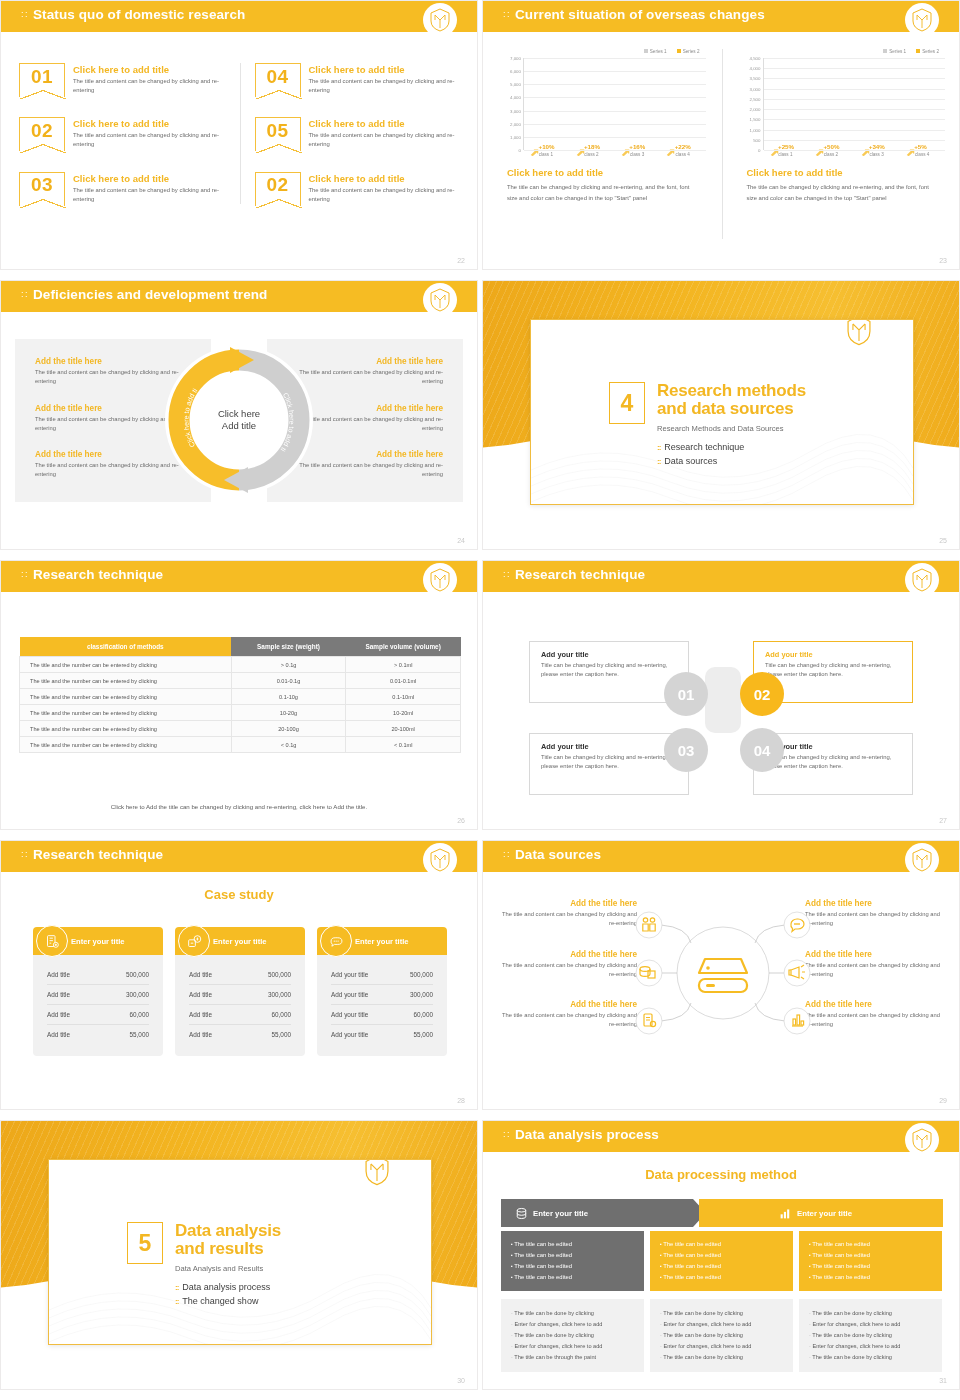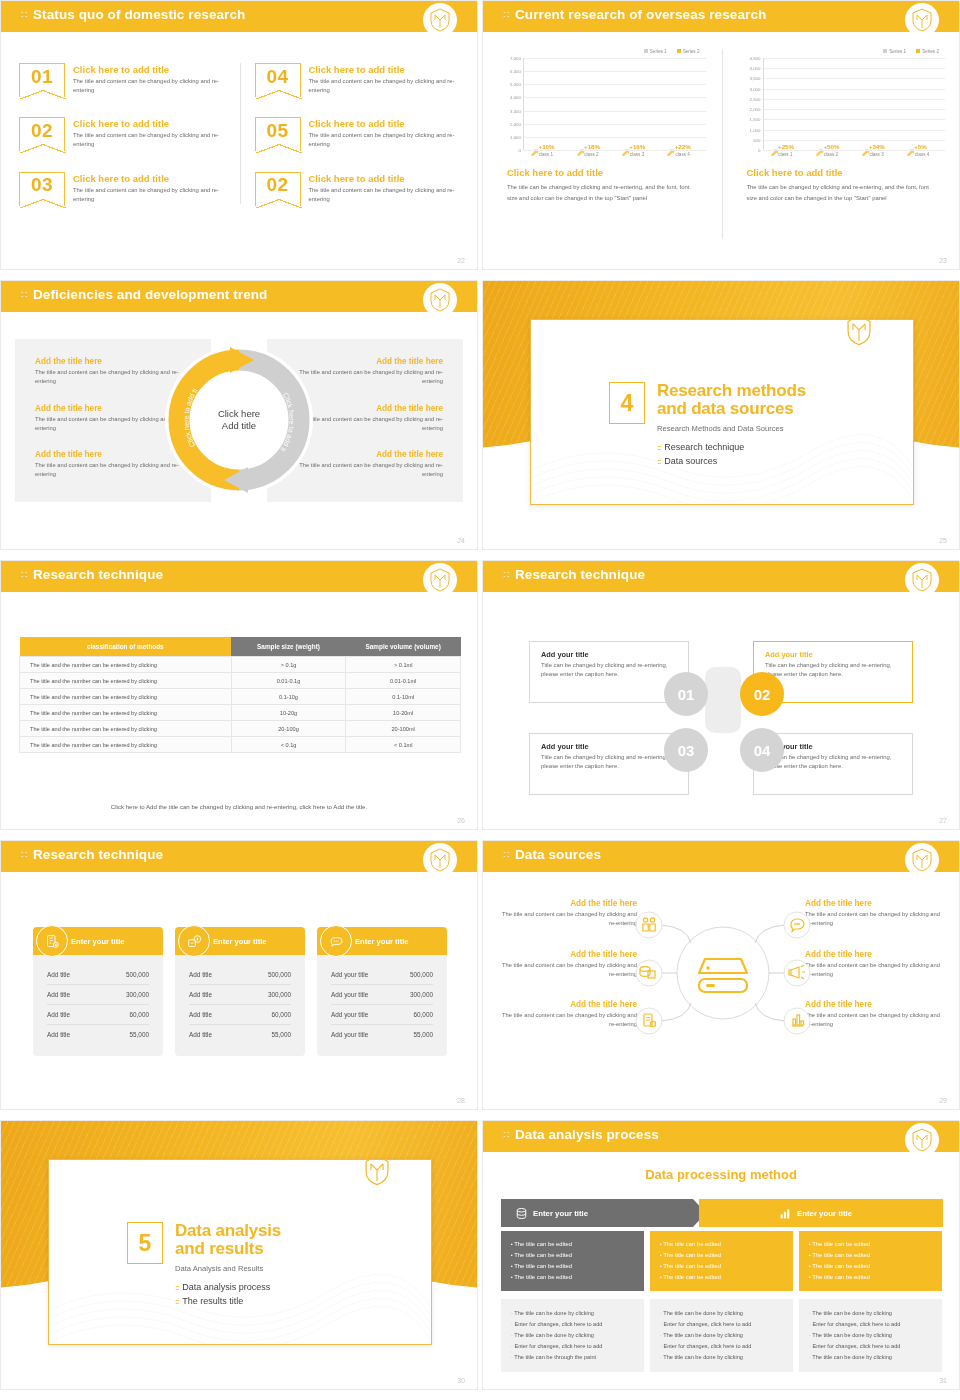--- a/index.html
+++ b/index.html
@@ -259,21 +259,21 @@
             </div>
         </div>
       </div>
     </div>
     <div class="pg">22</div>
   </div>
 
   <div class="slide">
     <div class="hdr"></div>
     <div class="hdr-title">
-      <span class="dots"><b>::</b></span><span>Current research of overseas research</span>
+      <span class="dots"><b>::</b></span><span>Current situation of overseas changes</span>
     </div>
     <div class="logo">
       <svg viewBox="0 0 22 24">
           <path d="M11 1 L20 5 L20 13 Q20 20 11 23 Q2 20 2 13 L2 5 Z" fill="none" stroke="#F3B723" stroke-width="1"></path>
           <path d="M6 7 L11 12 L16 7 M11 12 L11 20 M6 7 L6 12 M16 7 L16 12" fill="none" stroke="#F3B723" stroke-width=".9"></path>
         </svg>
     </div>
 
     <div class="s23-wrap">
       <div class="chartbox">
@@ -627,20 +627,21 @@
     <div class="hdr"></div>
     <div class="hdr-title">
       <span class="dots"><b>::</b></span><span>Research technique</span>
     </div>
     <div class="logo">
       <svg viewBox="0 0 22 24">
           <path d="M11 1 L20 5 L20 13 Q20 20 11 23 Q2 20 2 13 L2 5 Z" fill="none" stroke="#F3B723" stroke-width="1"></path>
           <path d="M6 7 L11 12 L16 7 M11 12 L11 20 M6 7 L6 12 M16 7 L16 12" fill="none" stroke="#F3B723" stroke-width=".9"></path>
         </svg>
     </div>
+    <div class="subhead">Case study</div>
 
     <div class="cs-card" style="left:32px;">
       <div class="cs-head">
         <div class="cs-ico">
           <svg viewBox="0 0 18 18" width="15" height="15" fill="none" stroke="#fff" stroke-width="1.1">
               <rect x="3" y="2" width="9" height="13" rx="1"></rect>
               <path d="M5.5 5h4M5.5 8h4M5.5 11h2"></path>
               <circle cx="13" cy="13" r="3" fill="#F6BC23"></circle>
               <path d="M13 11.6v2.8M11.6 13h2.8"></path>
             </svg>
@@ -850,21 +851,21 @@
         <div class="sec-body">
           <div class="sec-num">5</div>
           <div>
             <div class="sec-h1">
               <div>Data analysis</div>
                 <div>and results</div>
             </div>
             <div class="sec-h2">Data Analysis and Results</div>
             <div class="sec-list">
               <div><span class="dd">::</span><span>Data analysis process</span></div>
-              <div><span class="dd">::</span><span>The results title</span></div>
+              <div><span class="dd">::</span><span>The changed show</span></div>
             </div>
           </div>
         </div>
       </div>
     </div>
     <div class="pg">30</div>
   </div>
 
   <div class="slide">
     <div class="hdr"></div>

